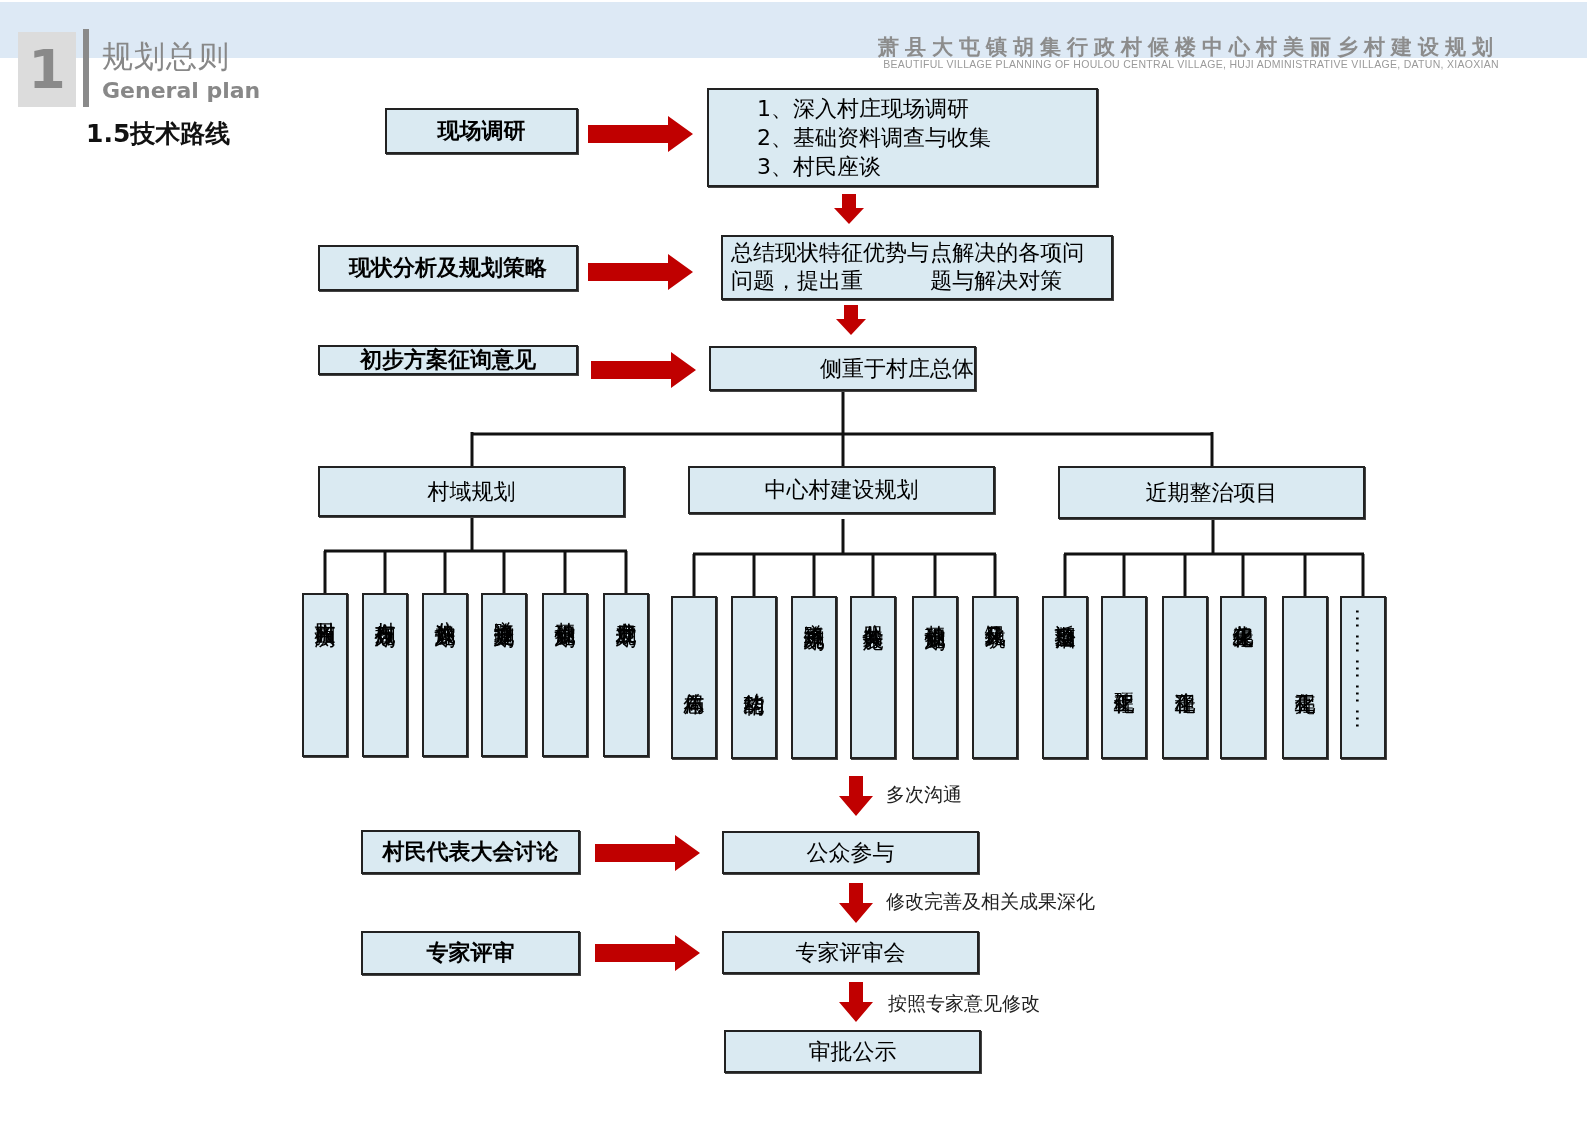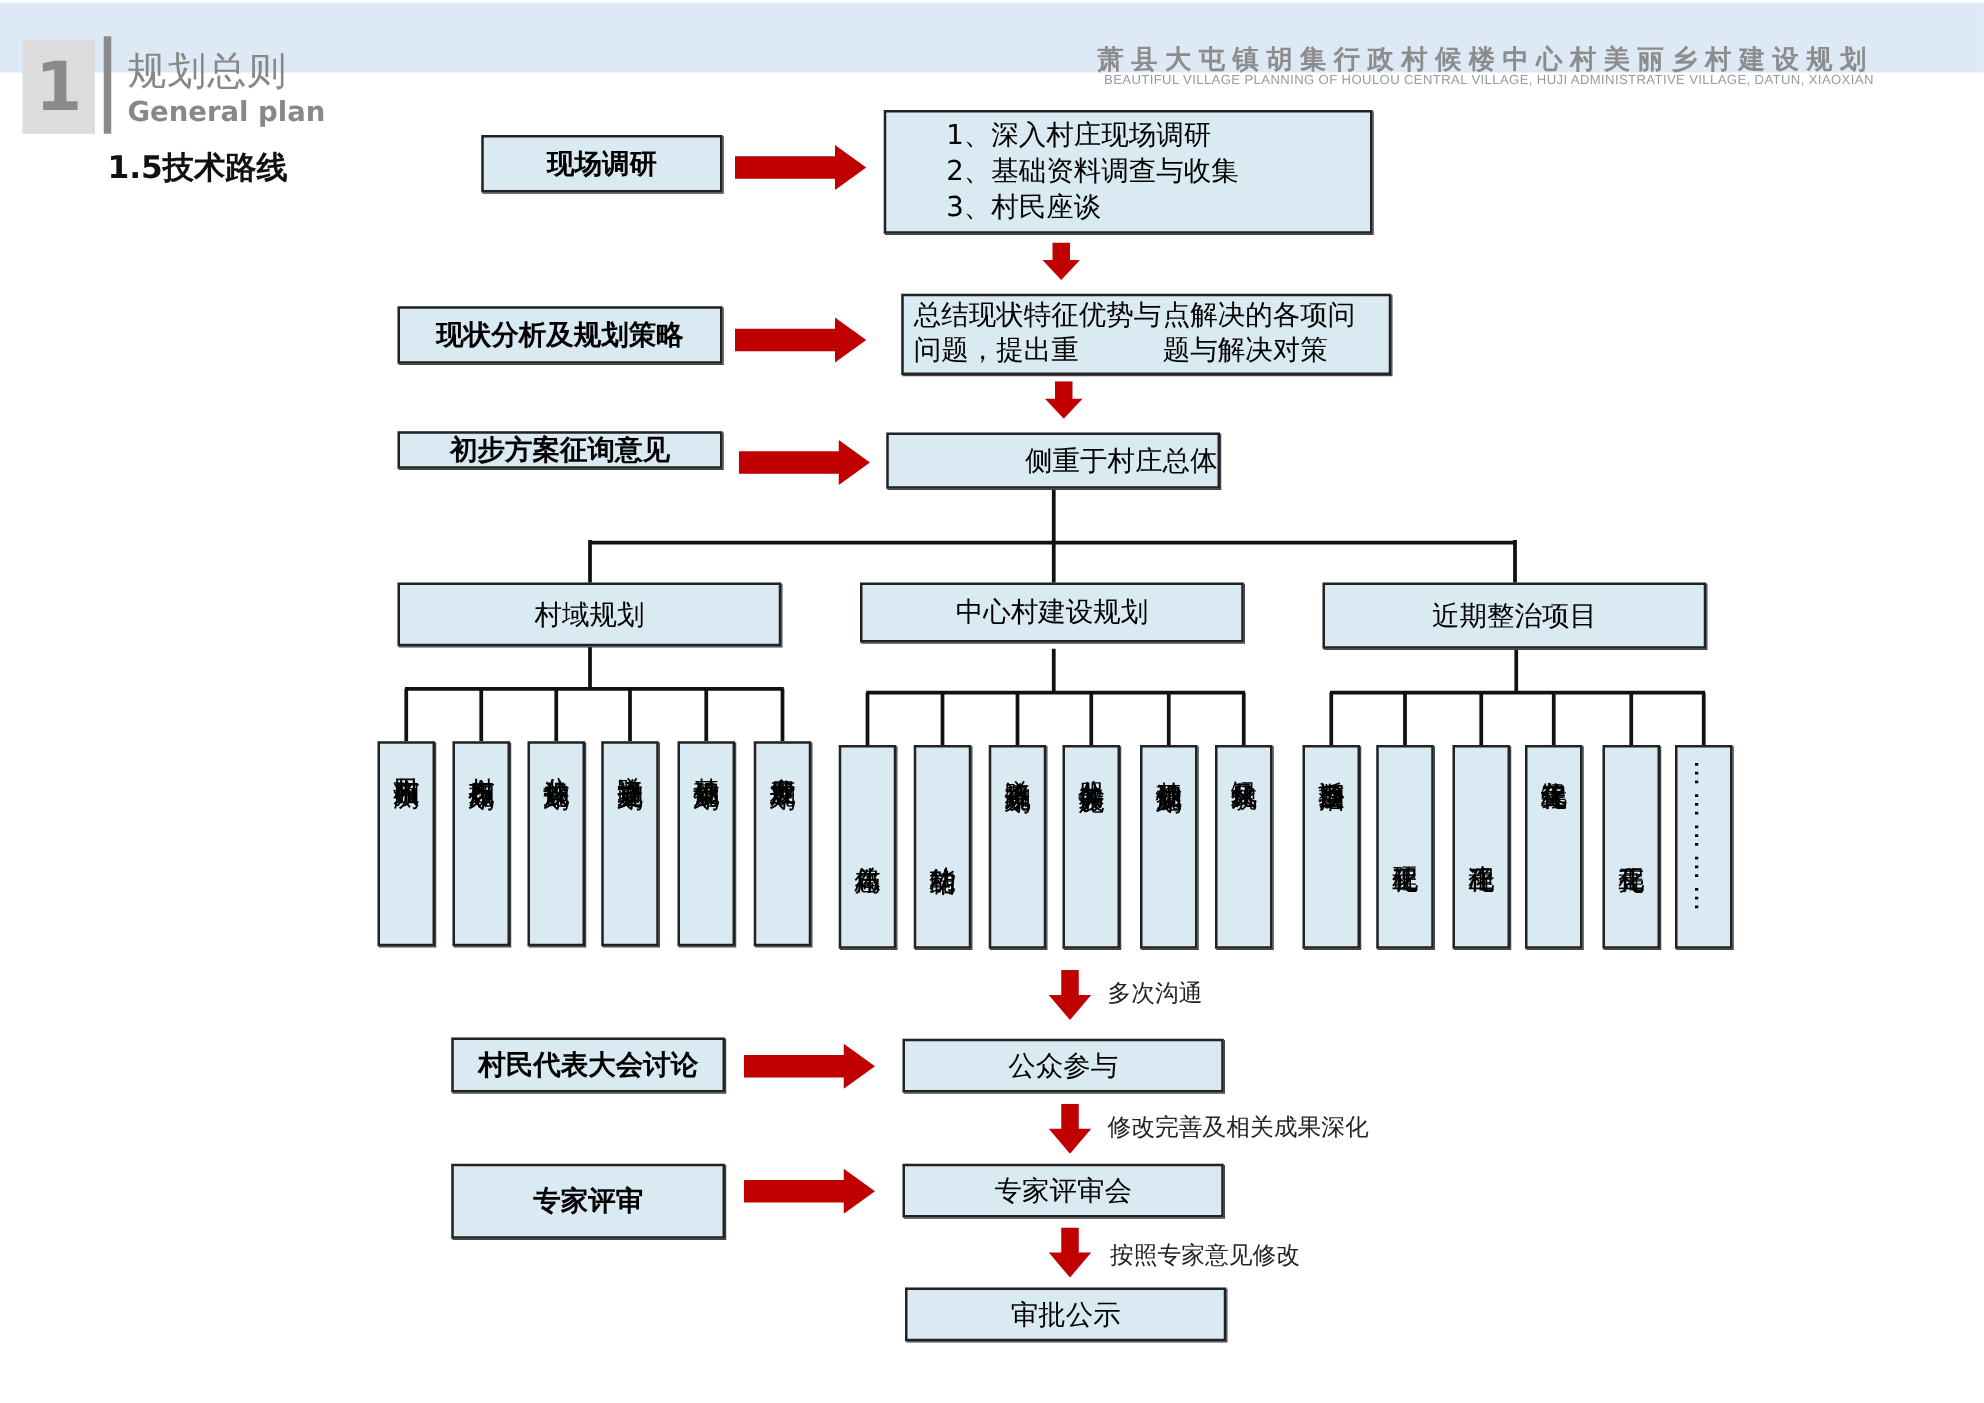--- a/index.html
+++ b/index.html
@@ -86,21 +86,21 @@
 </div>
 <div class="box left" style="left:318px;top:245px;width:260px;height:46px;">
   <span>现状分析及规划策略</span>
 </div>
 <div class="box left" style="left:318px;top:345px;width:260px;height:30px;">
   <span>初步方案征询意见</span>
 </div>
 <div class="box left" style="left:361px;top:830px;width:219px;height:44px;">
   <span>村民代表大会讨论</span>
 </div>
-<div class="box left" style="left:361px;top:931px;width:219px;height:60px;">
+<div class="box left" style="left:361px;top:931px;width:219px;height:44px;">
   <span>专家评审</span>
 </div>
 
 <div class="box multi" style="left:707px;top:88px;width:391px;height:99px;padding-left:48px;">
   <div>1、深入村庄现场调研</div>
   <div>2、基础资料调查与收集</div>
   <div>3、村民座谈</div>
 </div>
 <div class="box multi2" style="left:705px;top:235px;width:392px;height:65px;flex-direction:row;margin-left:16px;">
   <div>总结现状特征优势与问题，提出重</div>

